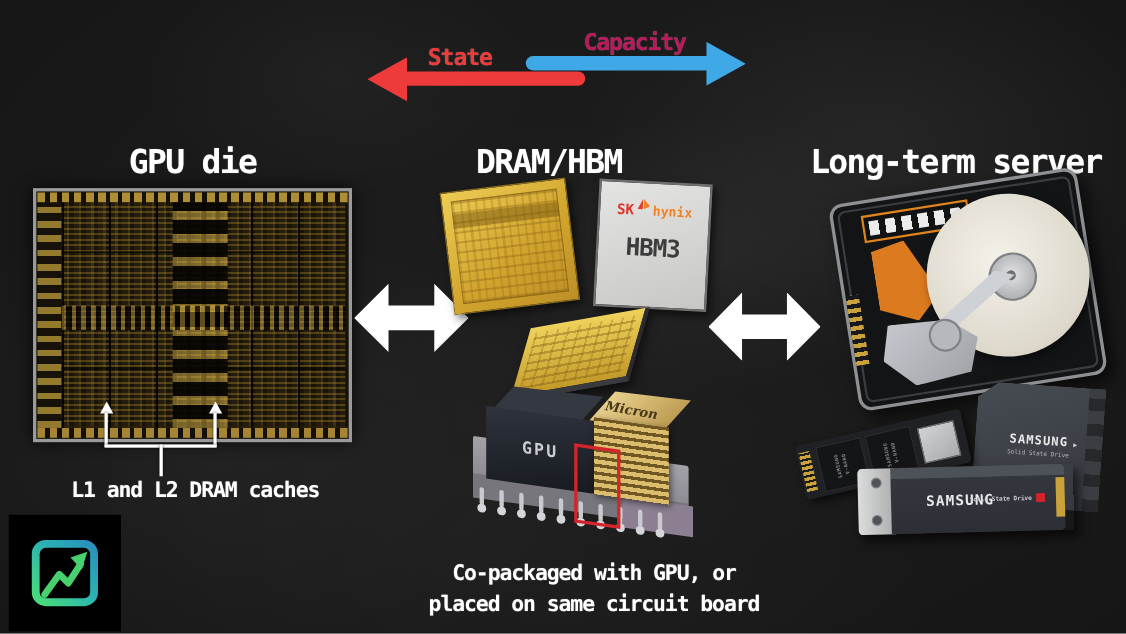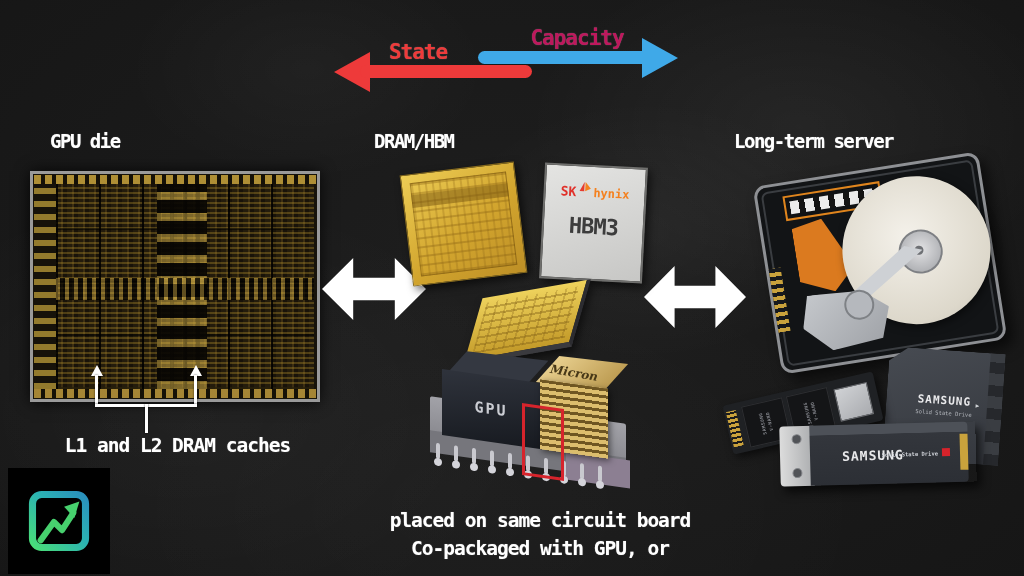--- a/index.html
+++ b/index.html
@@ -17,21 +17,21 @@
   }
   .abs{position:absolute;}
   .chalk{text-shadow:0 0 1px rgba(255,255,255,.4);}
   
   .scale-label{font-weight:bold;font-size:21px;letter-spacing:-1px;}
   .speed-head{width:36px;height:40px;background:#ee3a3a;clip-path:polygon(100% 0,0 50%,100% 100%);}
   .speed-shaft{height:13px;background:#ee3a3a;border-radius:7px;}
   .cap-head{width:36px;height:40px;background:#3fa9e8;clip-path:polygon(0 0,100% 50%,0 100%);}
   .cap-shaft{height:13px;background:#3fa9e8;border-radius:7px;}
   
-  .tier-title{font-size:19px;font-weight:bold;letter-spacing:-1.5px;}
+  .tier-title{font-size:30px;font-weight:bold;letter-spacing:-1.5px;text-align:center;}
   .caption{font-size:19.5px;font-weight:bold;line-height:28px;text-align:center;letter-spacing:-1px;}
   
   .dbl-arrow{background:#fff;clip-path:polygon(0 50%,30% 0,30% 32%,70% 32%,70% 0,100% 50%,70% 100%,70% 68%,30% 68%,30% 100%);}
   
   .die{left:30px;top:171px;width:290px;height:231px;border:3px solid #9a9a9a;background:#17130a;box-sizing:border-box;box-shadow:0 0 14px rgba(0,0,0,.8);}
   .die-pads-top{left:1px;right:1px;top:1px;height:9px;background:repeating-linear-gradient(90deg,#bf9c3a 0 7px,#141007 7px 11px);opacity:.9;}
   .die-pads-bottom{left:1px;right:1px;bottom:1px;height:9px;background:repeating-linear-gradient(90deg,#b5923a 0 7px,#141007 7px 11px);opacity:.9;}
   .die-pads-left{left:1px;top:10px;bottom:10px;width:22px;background:repeating-linear-gradient(0deg,#a98c34 0 6px,#16120a 6px 13px),repeating-linear-gradient(90deg,rgba(0,0,0,.5) 0 3px,transparent 3px 7px);opacity:.85;}
   .die-core{left:23px;top:10px;right:3px;bottom:10px;background:
       repeating-linear-gradient(90deg,rgba(0,0,0,.85) 0 2px,transparent 2px 43px),
@@ -237,22 +237,22 @@
   <div class="abs pkg-gpu-front">
     <span>GPU</span>
   </div>
   <div class="abs pkg-hbm-top"></div>
   <div class="abs micron-label">Micron</div>
   <div class="abs pkg-hbm-front"></div>
   <div class="abs pkg-red-box"></div>
 </div>
 
 <div class="abs chalk caption" style="left:372px;top:507px;width:336px;">
+  <div>Co-packaged with GPU, or</div>
   <div>placed on same circuit board</div>
-  <div>Co-packaged with GPU, or</div>
 </div>
 
 <div class="abs hdd">
   <div class="abs hdd-case"></div>
   <div class="abs hdd-rim"></div>
   <div class="abs hdd-gold-edge"></div>
   <div class="abs hdd-topbar">
     <div class="abs hdd-topbar-slots"></div>
   </div>
   <div class="abs hdd-flex"></div>

